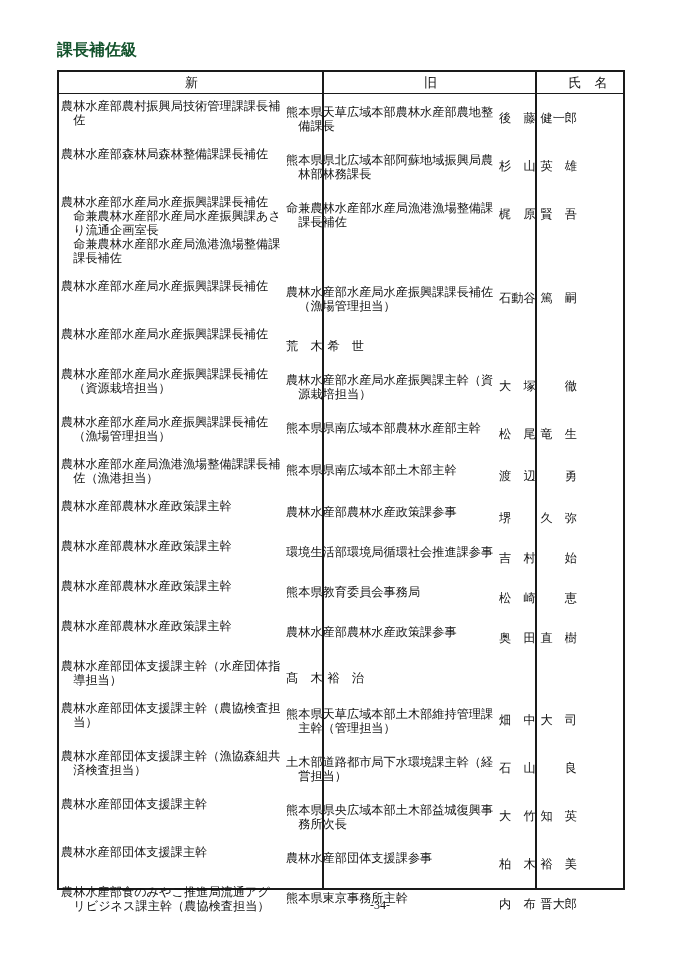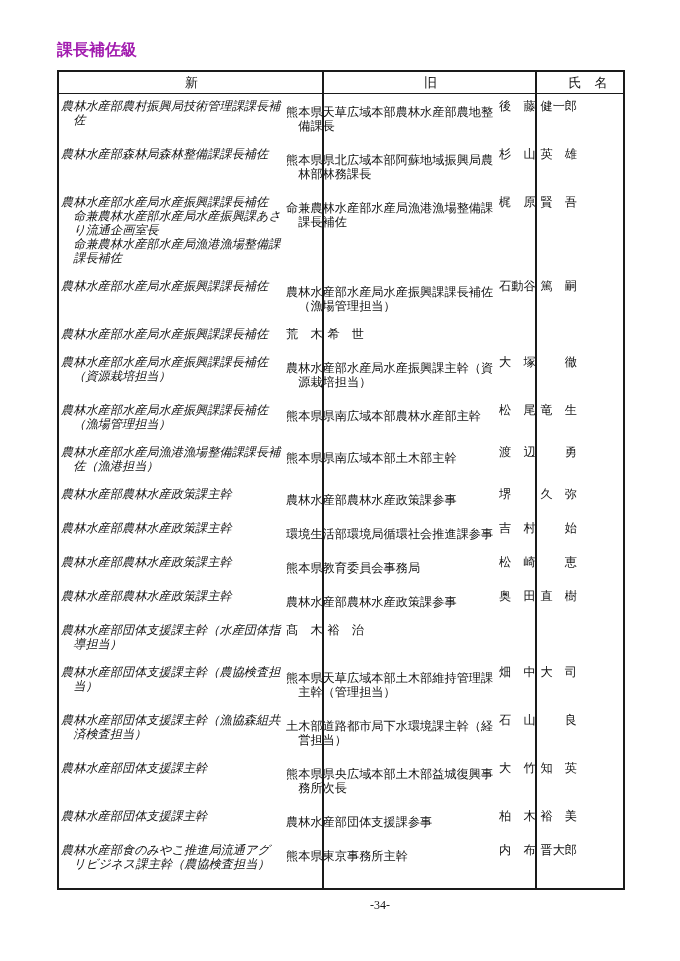--- a/index.html
+++ b/index.html
@@ -18,21 +18,21 @@
   }
   .doc-title {
     position: absolute;
     left: 57px;
     top: 41px;
     margin: 0;
     font-family: "Liberation Sans", "DejaVu Sans", sans-serif;
     font-weight: bold;
     font-size: 16px;
     line-height: 18px;
-    color: #a21caf;
+    color: #14532d;
     white-space: nowrap;
   }
   .doc-table {
     position: absolute;
     left: 57px;
     top: 70px;
     width: 564px;
     height: 816px;
     border: 2px solid #1a1a1a;
     box-sizing: content-box;
@@ -57,21 +57,20 @@
   .row {
     display: flex;
     margin-bottom: 14px;
     font-size: 12.2px;
     line-height: 14px;
   }
   .cell { box-sizing: border-box; }
   .c-new {
     width: 223px;
     padding-left: 2px;
-    font-style: italic;
   }
   .c-old {
     width: 213px;
     padding-left: 4px;
     padding-right: 1px;
     margin-top: 6px;
   }
   .c-name {
     width: 86px;
     padding: 0 4px;
@@ -99,21 +98,21 @@
     position: absolute;
     top: 898px;
     left: 0;
     width: 680px;
     text-align: center;
     font-size: 12px;
     line-height: 14px;
     color: #131313;
     margin-left: 40px;
   }
-  .name-part { white-space: pre; }
+  .name-part { white-space: pre; margin-top: 12px; }
 </style>
 </head>
 <body>
 
 <div class="page">
 
   <div class="doc-title">課長補佐級</div>
 
   <div class="doc-table">
     <div class="thead">

